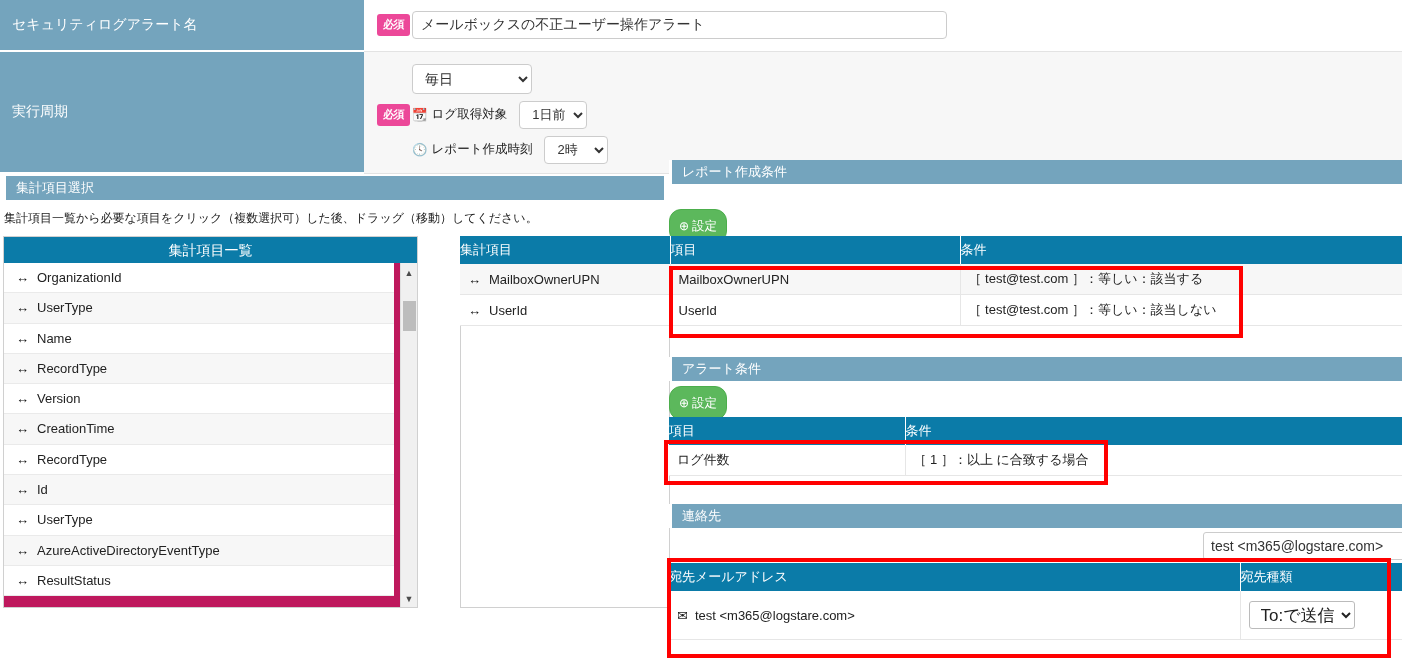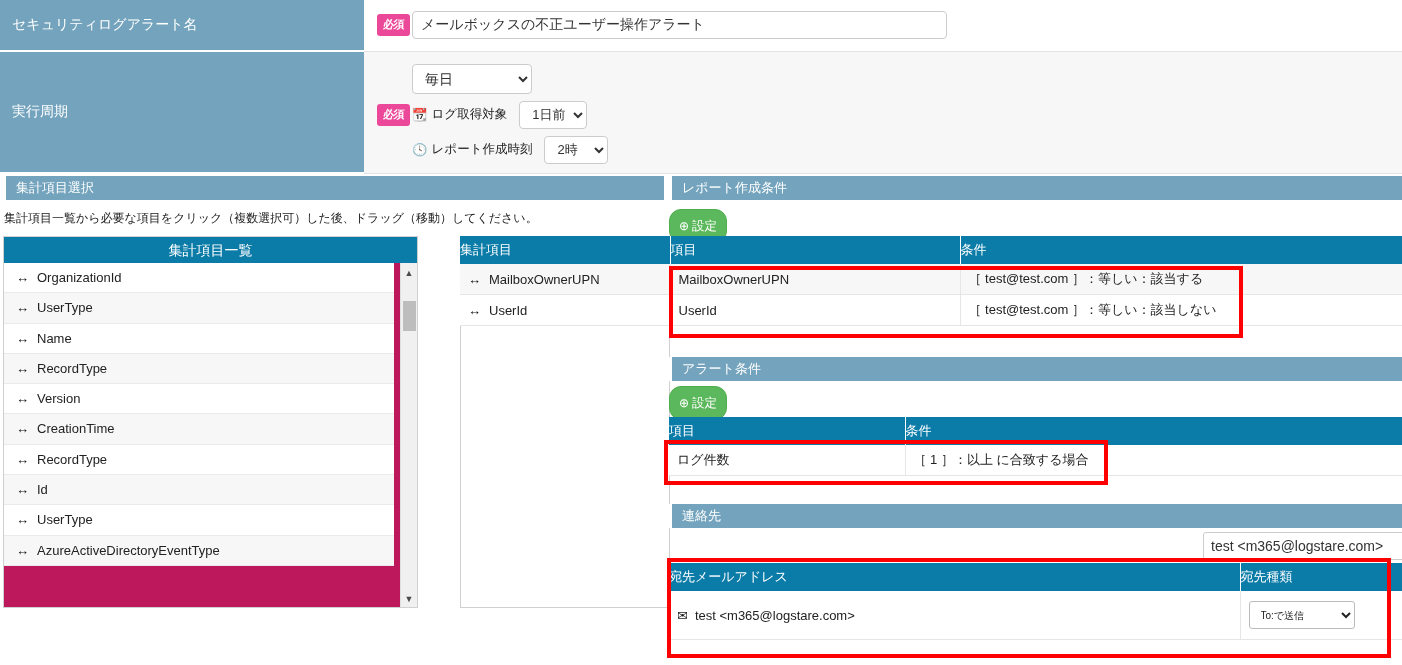--- a/index.html
+++ b/index.html
@@ -264,21 +264,21 @@
     padding: 0 7px;
     box-sizing: border-box;
     font-family: inherit;
     outline: none;
   }
 
   .mail-ico { margin-right: 7px; font-size: 13px; color: #222; }
 
   #dest-type-select {
     width: 106px; height: 28px;
-    font-size: 10px;
+    font-size: 17px;
     border: 1px solid #bbbbbb;
     border-radius: 3px;
     background: #fff;
     font-family: inherit;
     color: #222;
     padding-left: 7px;
     outline: none;
   }
 </style>
 </head>
@@ -331,41 +331,42 @@
               <option>2時</option>
             </select>
           </div>
         </div>
       </td>
     </tr>
   </tbody>
     </table>
 
   <div class="sect-bar" style="left:3px; top:176px; width:661px;">集計項目選択</div>
-  <div class="sect-bar" style="left:669px; top:176px; width:733px;">レポート作成条件</div>
+  <div class="sect-bar" style="left:669px; top:160px; width:733px;">レポート作成条件</div>
 
   <div class="helper-text" style="left:4px; top:210px;">集計項目一覧から必要な項目をクリック（複数選択可）した後、ドラッグ（移動）してください。</div>
 
   <button class="btn-set" style="left:669px; top:209px;">
     <span class="plus">⊕</span><span>設定</span>
   </button>
 
   <div id="agg-list-wrap">
     <div id="agg-list-head">集計項目一覧</div>
     <div class="agg-rows" id="agg-rows">
         <div class="agg-row even"><span class="drag-ico">↔</span><span>OrganizationId</span></div>
         <div class="agg-row odd"><span class="drag-ico">↔</span><span>UserType</span></div>
         <div class="agg-row even"><span class="drag-ico">↔</span><span>Name</span></div>
         <div class="agg-row odd"><span class="drag-ico">↔</span><span>RecordType</span></div>
         <div class="agg-row even"><span class="drag-ico">↔</span><span>Version</span></div>
         <div class="agg-row odd"><span class="drag-ico">↔</span><span>CreationTime</span></div>
         <div class="agg-row even"><span class="drag-ico">↔</span><span>RecordType</span></div>
         <div class="agg-row odd"><span class="drag-ico">↔</span><span>Id</span></div>
         <div class="agg-row even"><span class="drag-ico">↔</span><span>UserType</span></div>
         <div class="agg-row odd"><span class="drag-ico">↔</span><span>AzureActiveDirectoryEventType</span></div>
+        <div class="agg-row even"><span class="drag-ico">↔</span><span>ResultStatus</span></div>
       </div>
     <div class="scrollbar">
       <div class="sb-arrow sb-up">▲</div>
       <div class="sb-thumb"></div>
       <div class="sb-arrow sb-down">▼</div>
     </div>
   </div>
 
   <div id="sel-panel"></div>
 

